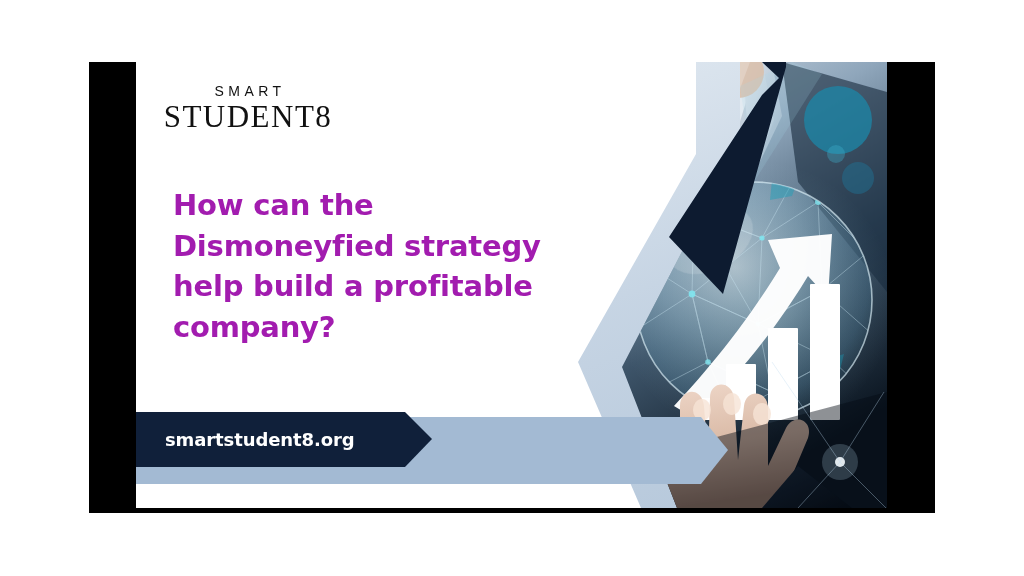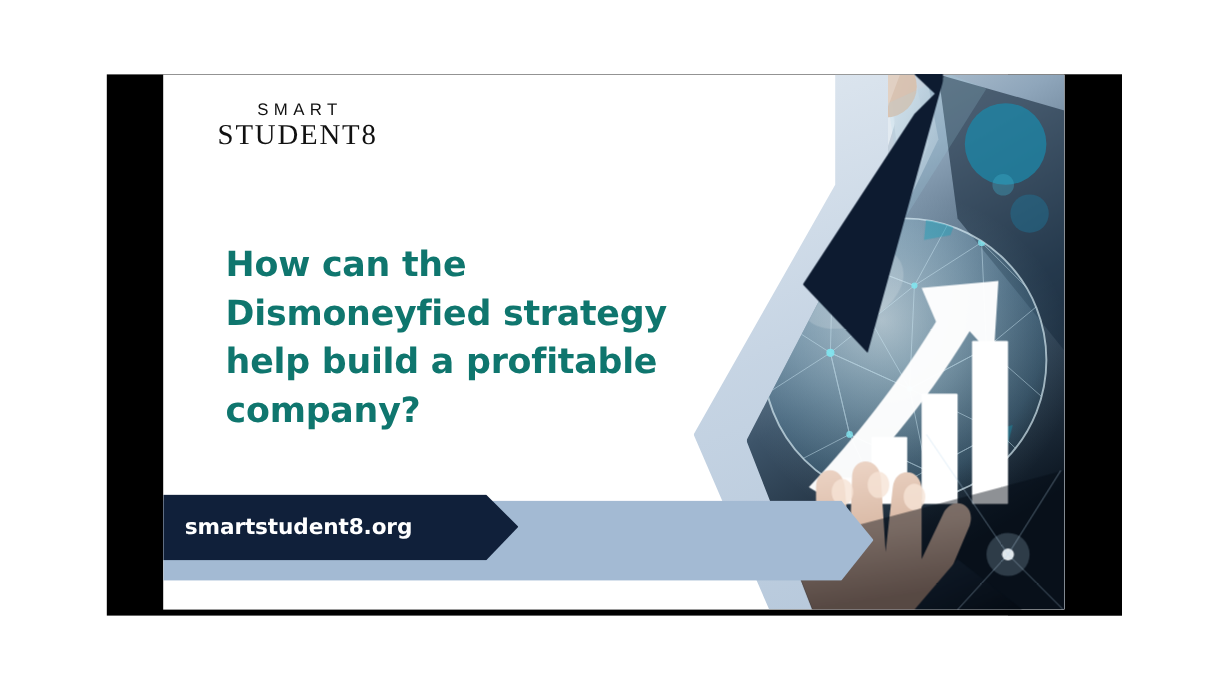--- a/index.html
+++ b/index.html
@@ -57,41 +57,41 @@
     font-family: "Liberation Sans", sans-serif;
     font-size: 14px;
     font-weight: 400;
     letter-spacing: 4.5px;
     color: #111111;
     margin-left: 4px;
     display: block;
   }
   .logo-main {
     font-family: "Liberation Serif", serif;
-    font-size: 24px;
+    font-size: 31px;
     font-weight: 400;
     letter-spacing: 1.5px;
     color: #111111;
     display: block;
     margin-top: 3px;
   }
 
   
   .headline {
     position: absolute;
     left: 37px;
     top: 123px;
     width: 375px;
     font-family: "DejaVu Sans", sans-serif;
     font-size: 29px;
     font-weight: 700;
     line-height: 1.40;
     letter-spacing: -0.2px;
-    color: #0f766e;
-    margin: 15px;
+    color: #a21caf;
+    margin: 0;
     white-space: pre-line;
   }
 
   
   .banner-shadow {
     position: absolute;
     left: 0px;
     top: 355px;
     width: 592px;
     height: 67px;
@@ -109,21 +109,21 @@
     clip-path: polygon(0 0, 269px 0, 296px 27px, 269px 55px, 0 55px);
   }
   .banner-text {
     position: absolute;
     left: 0px;
     top: 350px;
     width: 269px;
     height: 54px;
     display: flex;
     align-items: center;
-    padding-left: 18px;
+    padding-left: 29px;
     box-sizing: border-box;
     font-family: "DejaVu Sans", sans-serif;
     font-size: 18px;
     font-weight: 700;
     letter-spacing: -0.1px;
     color: #ffffff;
   }
 
   
   .accent-panel {

